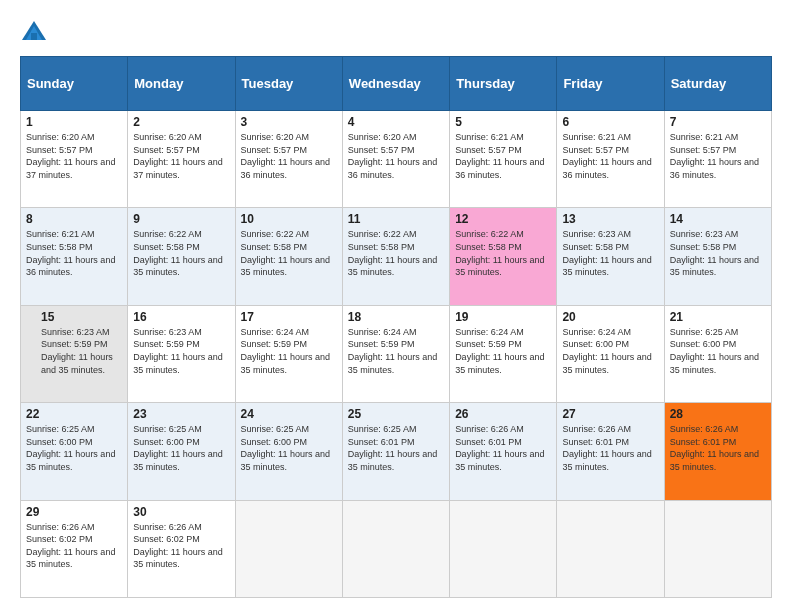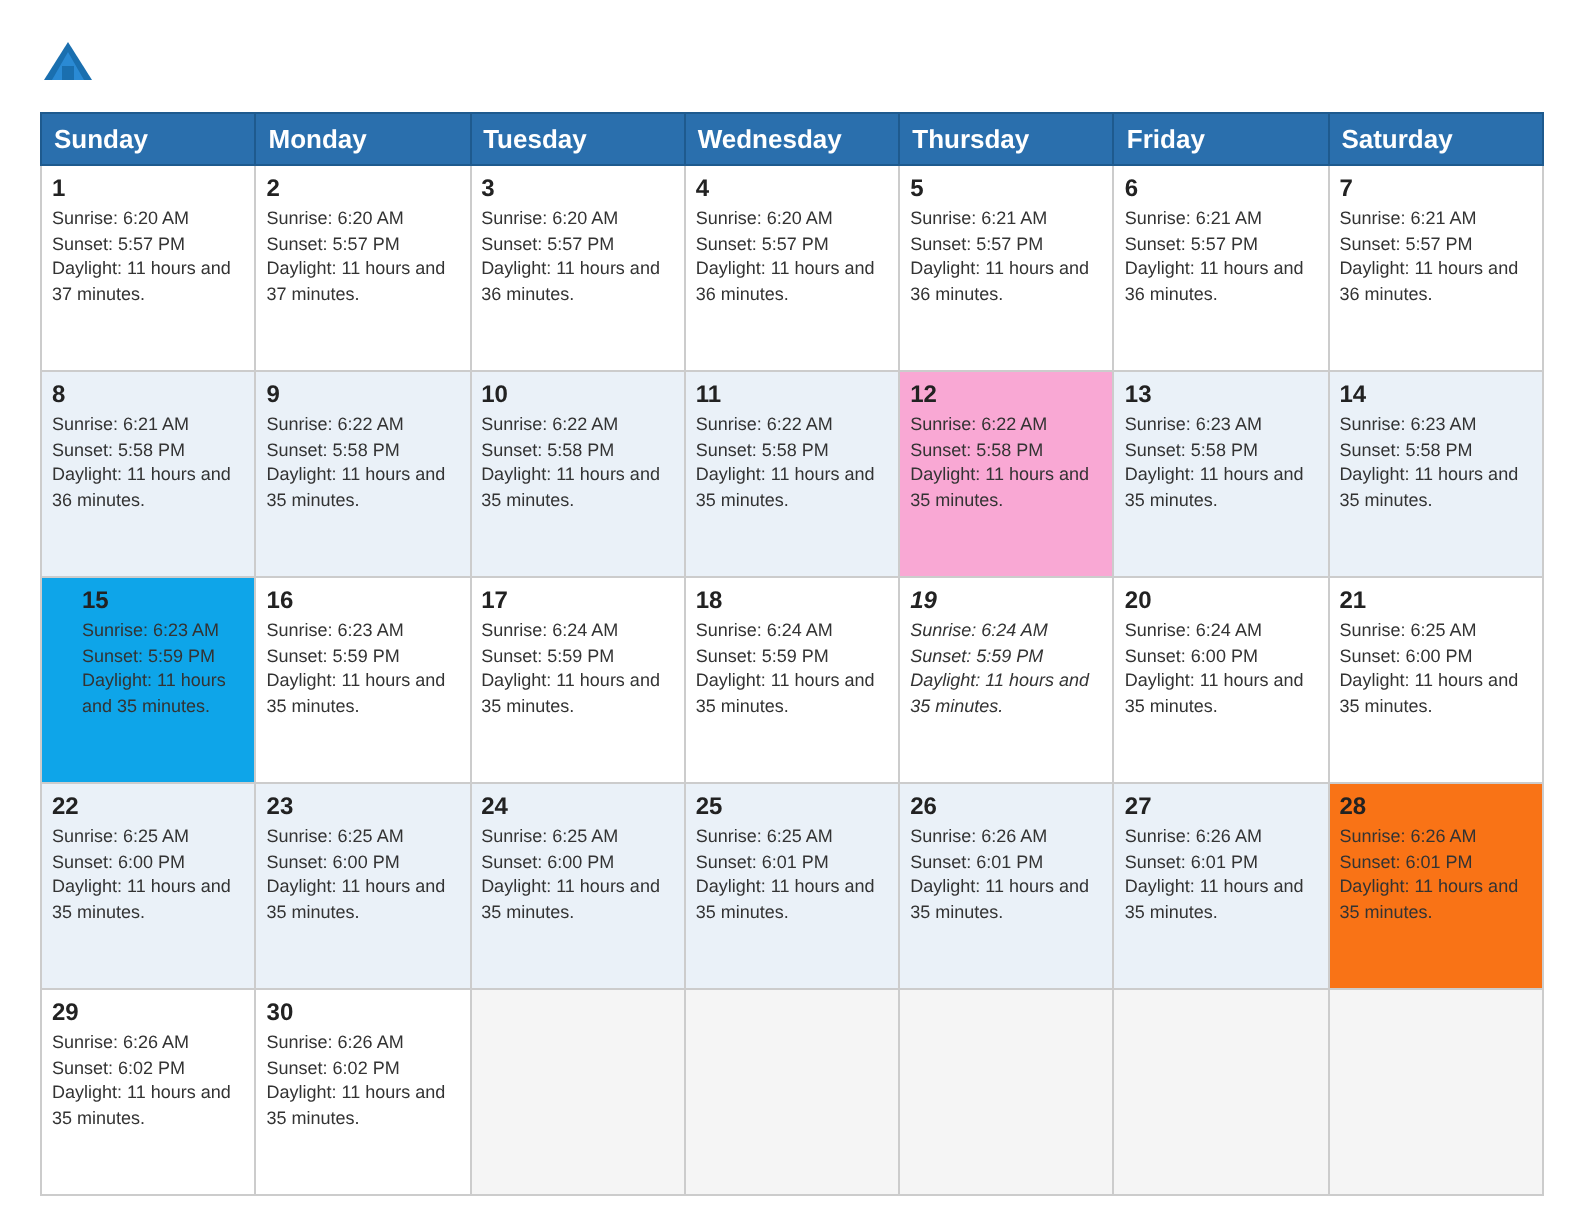--- a/index.html
+++ b/index.html
@@ -63,21 +63,21 @@
       flex: 1;
       border: 1px solid #ccc;
       border-collapse: collapse;
       width: 100%;
       table-layout: fixed;
     }
     .calendar th {
       background-color: #2a6fad;
       color: white;
       text-align: left;
-      padding: 5px 6px;
+      padding: 19px 6px;
       font-size: 13px;
       font-weight: bold;
       border: 1px solid #1e5a8e;
     }
     .calendar td {
       vertical-align: top;
       padding: 4px 5px;
       border: 1px solid #ccc;
       font-size: 9.5px;
       color: #333;
@@ -194,37 +194,37 @@
           <td style="background: rgb(234, 241, 248);">
         <span class="day-number">13</span>
         <span class="day-info">Sunrise: 6:23 AM<br>Sunset: 5:58 PM<br>Daylight: 11 hours and 35 minutes.</span>
       </td>
           <td style="background: rgb(234, 241, 248);">
         <span class="day-number">14</span>
         <span class="day-info">Sunrise: 6:23 AM<br>Sunset: 5:58 PM<br>Daylight: 11 hours and 35 minutes.</span>
       </td>
         </tr>
         <tr>
-          <td style="background: #0ea5e9; padding-left: 20px;">
+          <td style="background: #e5e5e5; padding-left: 20px;">
         <span class="day-number">15</span>
         <span class="day-info">Sunrise: 6:23 AM<br>Sunset: 5:59 PM<br>Daylight: 11 hours and 35 minutes.</span>
       </td>
           <td style="background: rgb(255, 255, 255);">
         <span class="day-number">16</span>
         <span class="day-info">Sunrise: 6:23 AM<br>Sunset: 5:59 PM<br>Daylight: 11 hours and 35 minutes.</span>
       </td>
           <td style="background: rgb(255, 255, 255); margin-left: 13px;">
         <span class="day-number">17</span>
         <span class="day-info">Sunrise: 6:24 AM<br>Sunset: 5:59 PM<br>Daylight: 11 hours and 35 minutes.</span>
       </td>
           <td style="background: rgb(255, 255, 255);">
         <span class="day-number">18</span>
         <span class="day-info">Sunrise: 6:24 AM<br>Sunset: 5:59 PM<br>Daylight: 11 hours and 35 minutes.</span>
       </td>
-          <td style="background: rgb(255, 255, 255); font-style: italic;">
+          <td style="background: rgb(255, 255, 255);">
         <span class="day-number">19</span>
         <span class="day-info">Sunrise: 6:24 AM<br>Sunset: 5:59 PM<br>Daylight: 11 hours and 35 minutes.</span>
       </td>
           <td style="background: rgb(255, 255, 255);">
         <span class="day-number">20</span>
         <span class="day-info">Sunrise: 6:24 AM<br>Sunset: 6:00 PM<br>Daylight: 11 hours and 35 minutes.</span>
       </td>
           <td style="background: rgb(255, 255, 255);">
         <span class="day-number">21</span>
         <span class="day-info">Sunrise: 6:25 AM<br>Sunset: 6:00 PM<br>Daylight: 11 hours and 35 minutes.</span>

